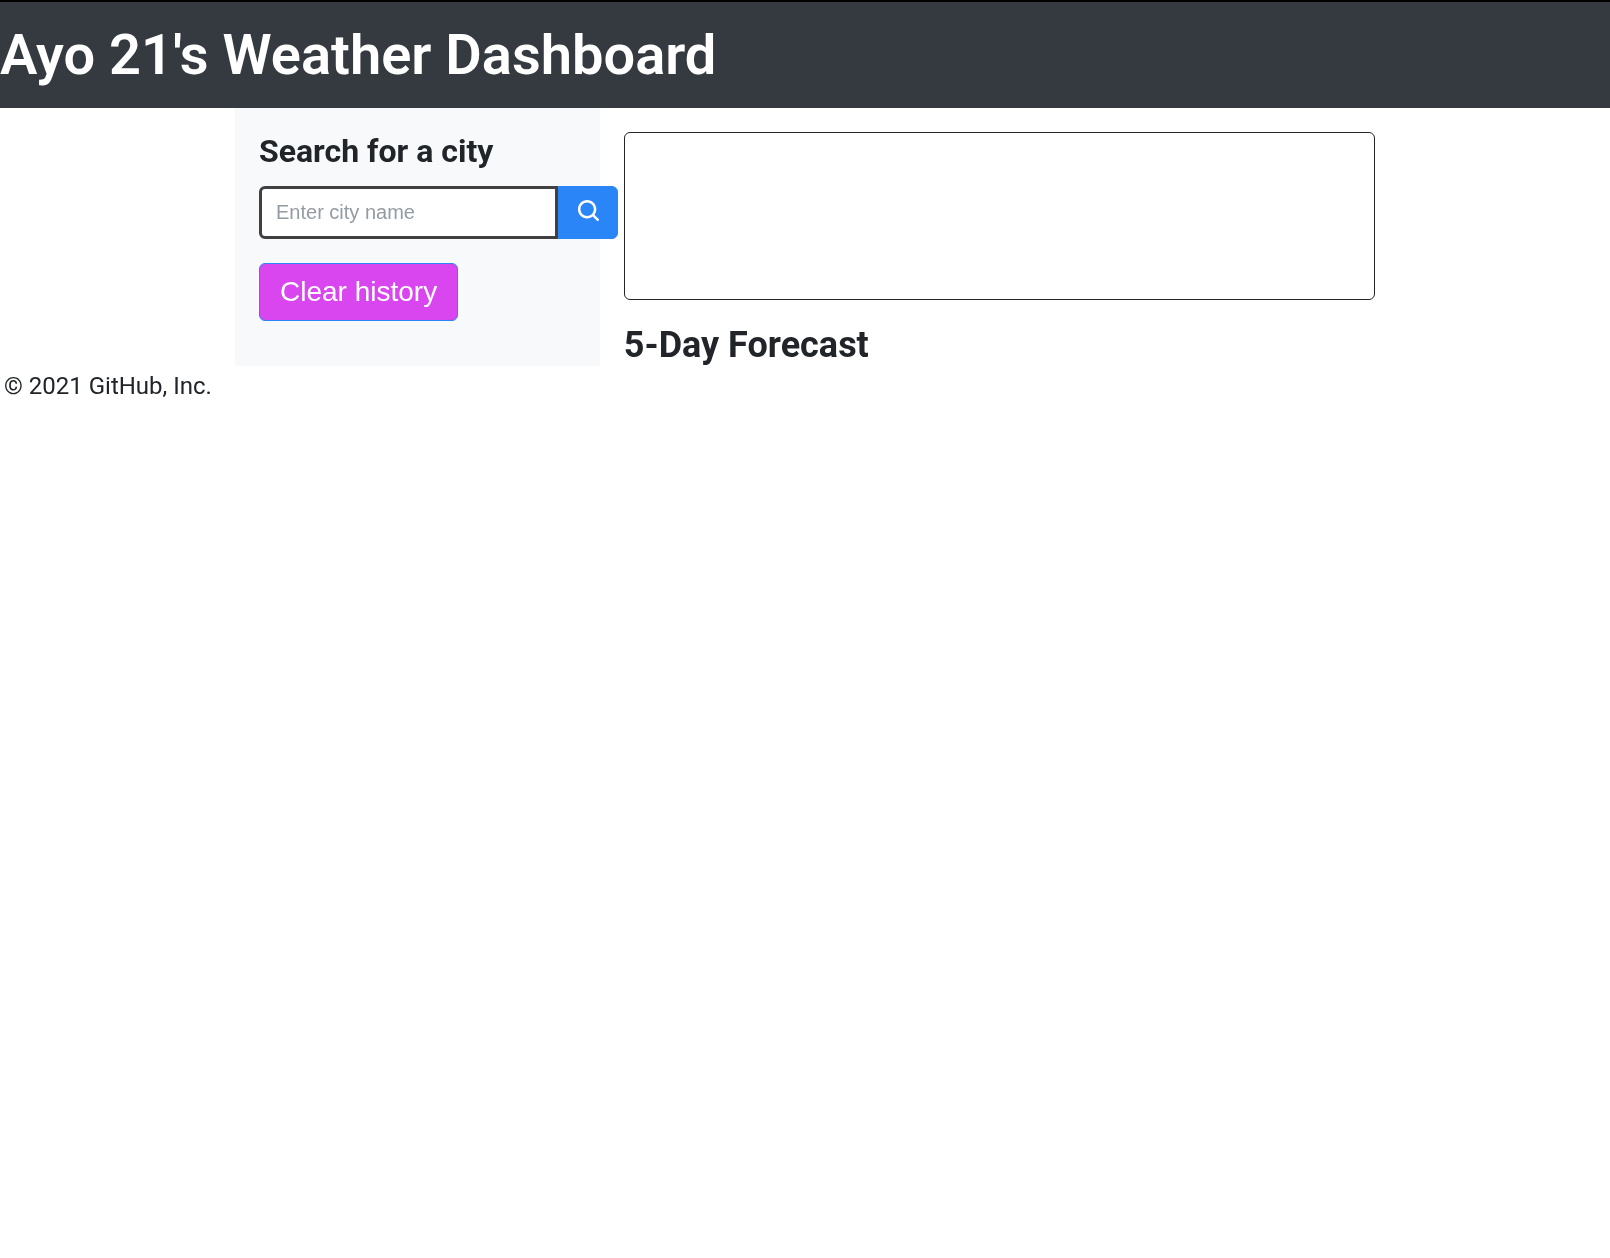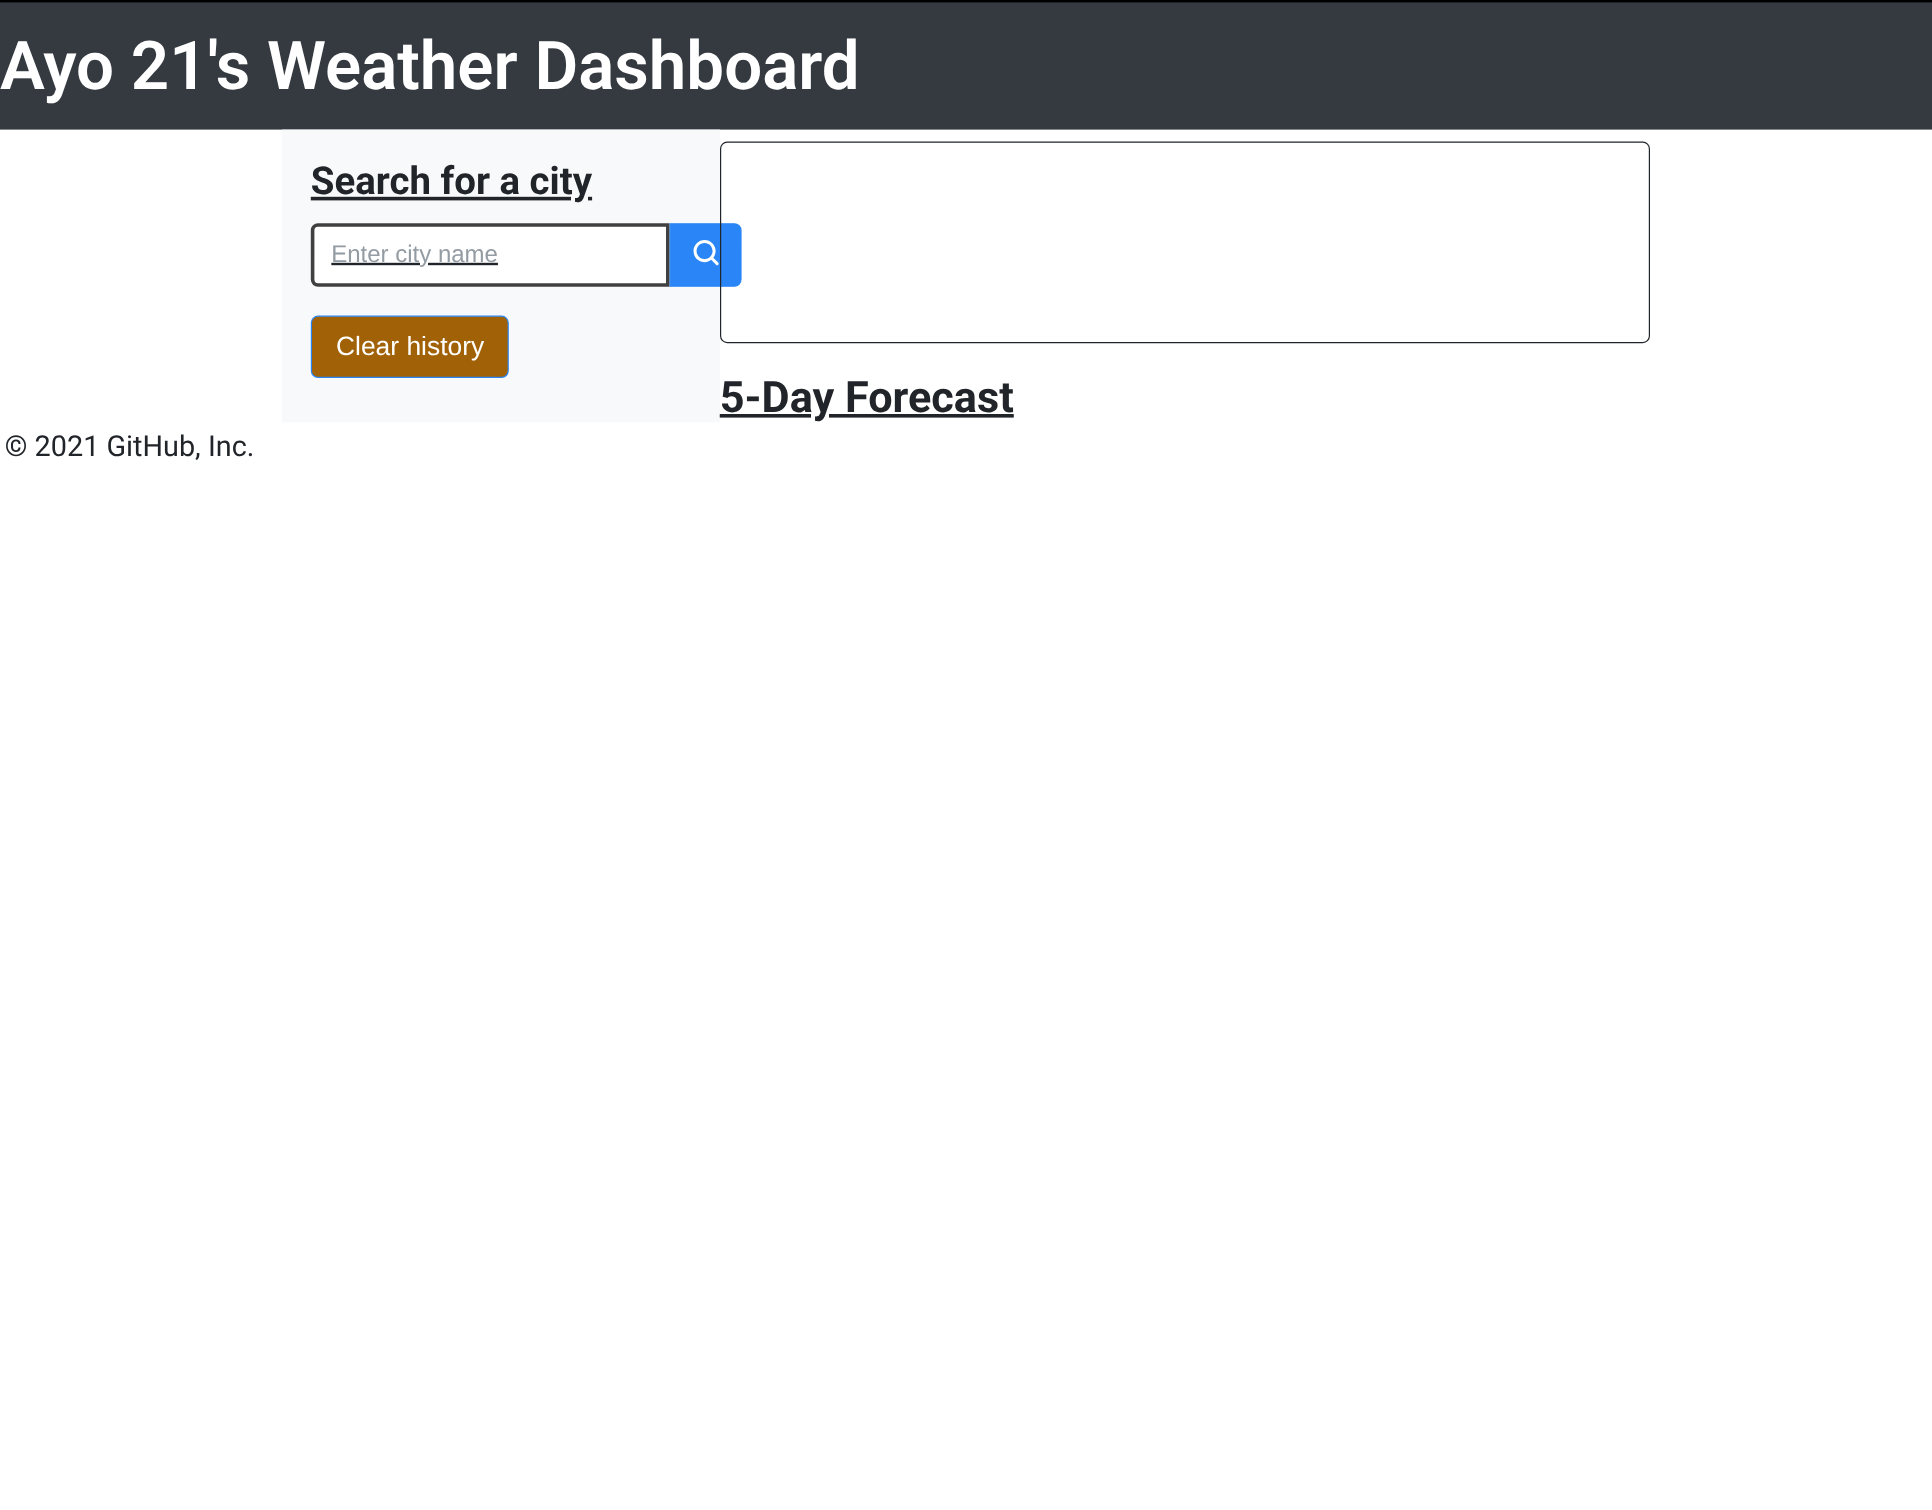--- a/index.html
+++ b/index.html
@@ -20,21 +20,21 @@
       border-top: 2px solid #000;
     }
     .header h1 {
       font-size: 56px;
       font-weight: 600;
     }
     .container {
       max-width: 1140px;
       margin: 0 auto;
       display: flex;
-      text-decoration: underline;
+      gap: 24px;
     }
     .sidebar {
       background: #f8f9fa;
       width: 32%;
       padding: 24px;
     }
     .sidebar h2 {
       font-size: 32px;
       font-weight: 700;
       margin-bottom: 16px;
@@ -66,31 +66,31 @@
       display: flex;
       align-items: center;
       justify-content: center;
     }
     .search-btn svg {
       width: 22px;
       height: 22px;
       fill: #fff;
     }
     .clear-btn {
-      background: #a16207;
+      background: #d946ef;
       border: 1px solid #2a86f6;
       color: #fff;
       padding: 12px 20px;
-      font-size: 22px;
+      font-size: 28px;
       border-radius: 6px;
       cursor: pointer;
     }
     .main {
       flex: 1;
-      padding-top: 10px;
+      padding-top: 24px;
     }
     .current-weather {
       border: 1px solid #212529;
       border-radius: 6px;
       min-height: 168px;
       margin-bottom: 24px;
     }
     .forecast-title {
       font-size: 36px;
       font-weight: 700;

